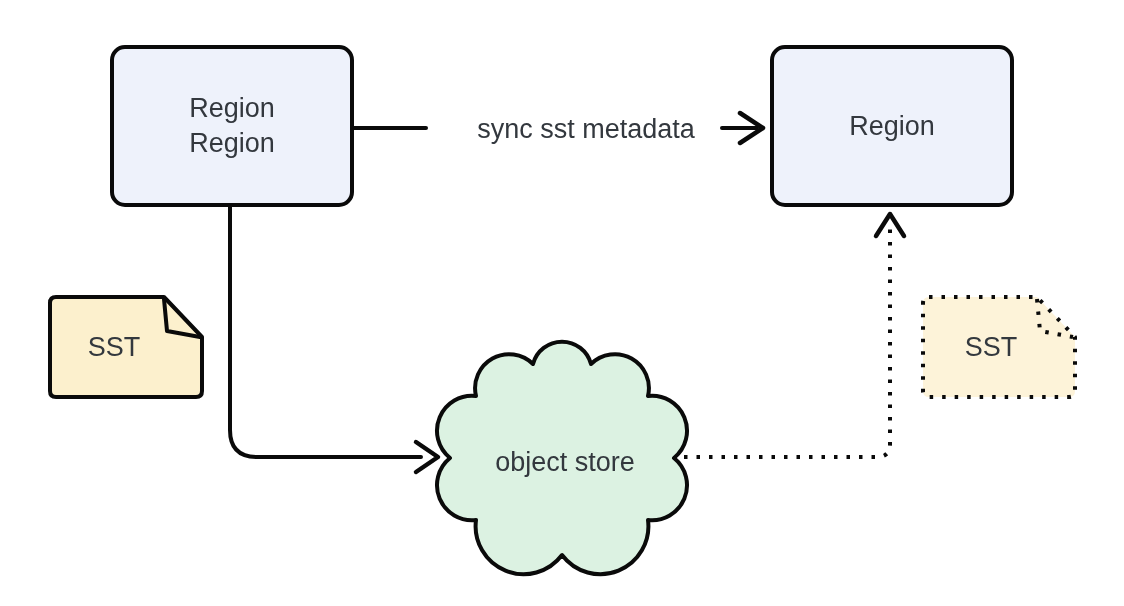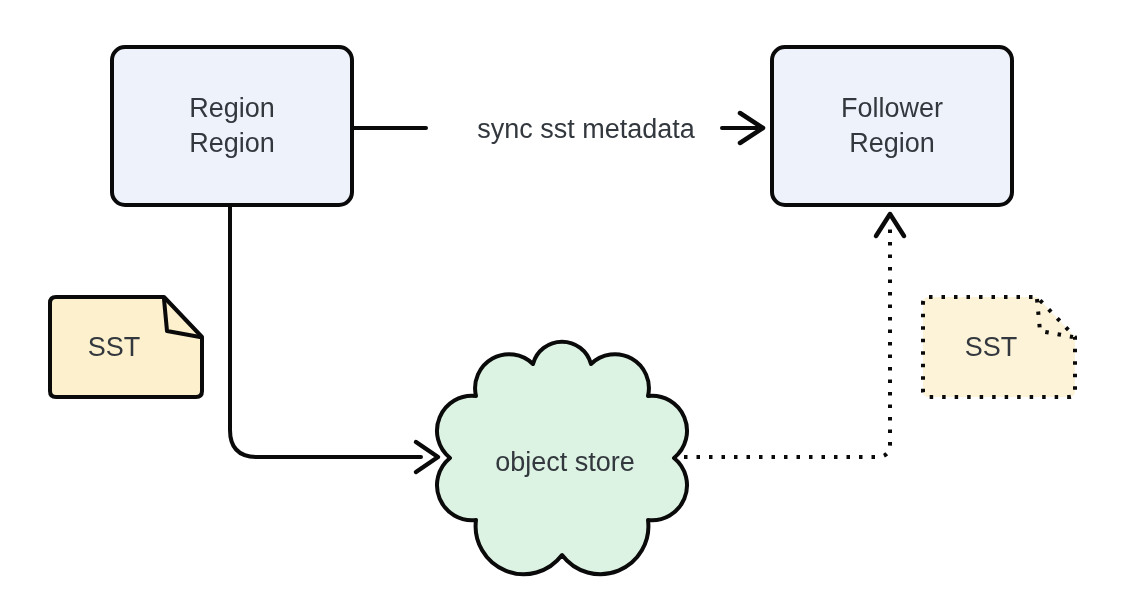--- a/index.html
+++ b/index.html
@@ -112,21 +112,20 @@
 
     </g>
   </svg>
 
   <div class="label" style="left:232px; top:126px;">
     <div>Region</div>
     <div>Region</div>
   </div>
 
   <div class="label" style="left:892px; top:126px;">
-    <div>Follower</div>
     <div>Region</div>
   </div>
 
   <div class="label" style="left:574px; top:129px;margin-left:12px;">sync sst metadata</div>
 
   <div class="label" style="left:114px; top:347px;">SST</div>
 
   <div class="label" style="left:991px; top:347px;">SST</div>
 
   <div class="label" style="left:565px; top:462px;">object store</div>

